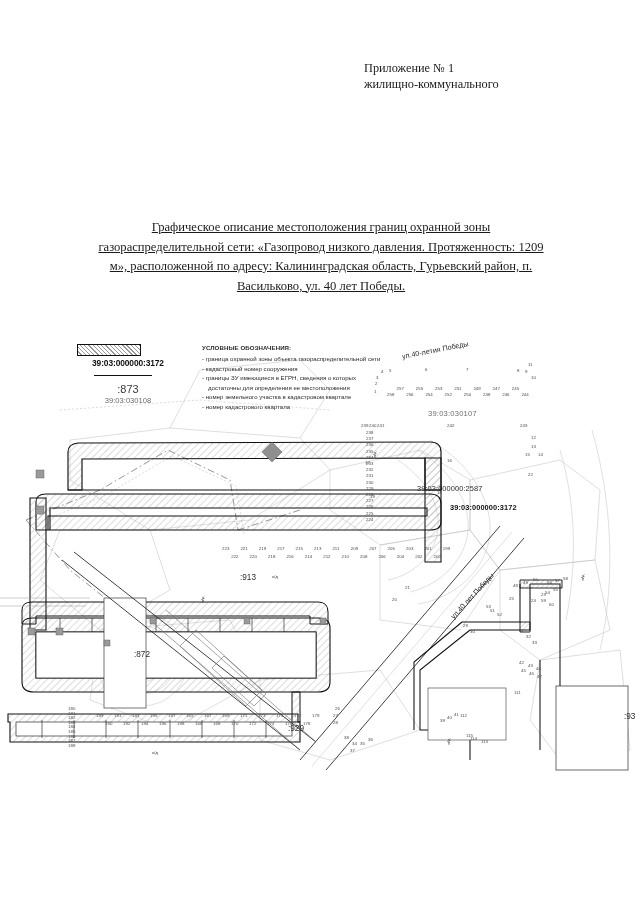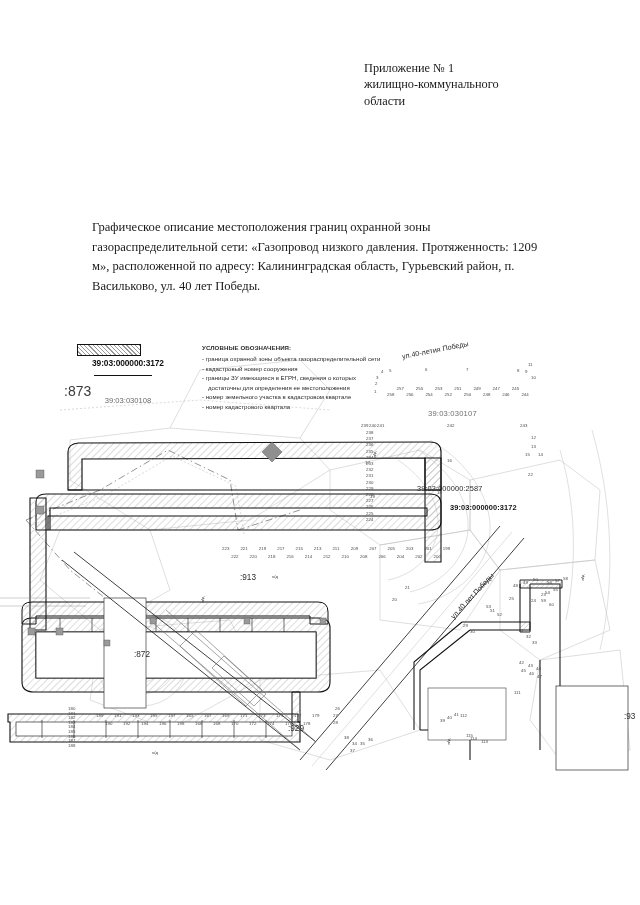--- a/index.html
+++ b/index.html
@@ -36,22 +36,24 @@
     font-size:13px;
     border-bottom:1px solid #222;
     padding:0 10px;
     display:inline-block;
     letter-spacing:1px;
   }
 
   
   .title-par{
     position:absolute;left:92px;top:218px;width:458px;
+    text-align:center;
     font-size:12.6px;line-height:19.5px;
     font-family:"Liberation Serif", serif;
+    text-decoration:underline;
   }
 
   
   .map-wrap{
     position:absolute;left:0px;top:330px;width:640px;height:445px;
   }
   .map-svg{display:block;width:640px;height:445px;}
 
   
   .legend{
@@ -76,22 +78,22 @@
   .sym-code{
     position:absolute;left:0px;top:18px;width:128px;text-align:center;
     font-size:8.4px;font-weight:700;color:#111;
     font-family:"Liberation Sans", sans-serif;letter-spacing:-0.1px;
   }
   .sym-line{
     position:absolute;left:30px;top:35px;width:58px;height:0;
     border-top:1.1px solid #111;
   }
   .sym-parcel{
-    position:absolute;left:0px;top:43px;width:128px;
-    font-size:14px;color:#3a3a3a;font-family:"Liberation Sans", sans-serif;
+    position:absolute;left:0px;top:43px;width:128px;text-align:center;
+    font-size:11px;color:#3a3a3a;font-family:"Liberation Sans", sans-serif;
   }
   .sym-quarter{
     position:absolute;left:0px;top:56px;width:128px;text-align:center;
     font-size:7.6px;color:#6a6a6a;font-family:"Liberation Sans", sans-serif;
   }
 
   
   .mlbl{
     position:absolute;
     font-family:"Liberation Sans", sans-serif;
@@ -110,21 +112,20 @@
   .rot-90{transform:rotate(-90deg);transform-origin:left center;}
 </style>
 </head>
 <body>
 
 <div class="page">
 
   <div class="header-block">
     <div class="ln">Приложение № 1</div>
     <div class="ln">жилищно-коммунального</div>
-    <div class="ln">области</div>
   </div>
 
   <div class="title-par">Графическое описание местоположения границ охранной зоны газораспределительной сети: «Газопровод низкого давления. Протяженность: 1209 м», расположенной по адресу: Калининградская область, Гурьевский район, п. Васильково, ул. 40 лет Победы.</div>
 
   <div class="map-wrap">
     <svg class="map-svg" viewBox="0 0 640 445">
       <defs>
         <pattern id="hatch" width="5" height="5" patternTransform="rotate(45)" patternUnits="userSpaceOnUse">
           <line x1="0" y1="0" x2="0" y2="5" stroke="#9a9a9a" stroke-width="0.7"></line>
         </pattern>

